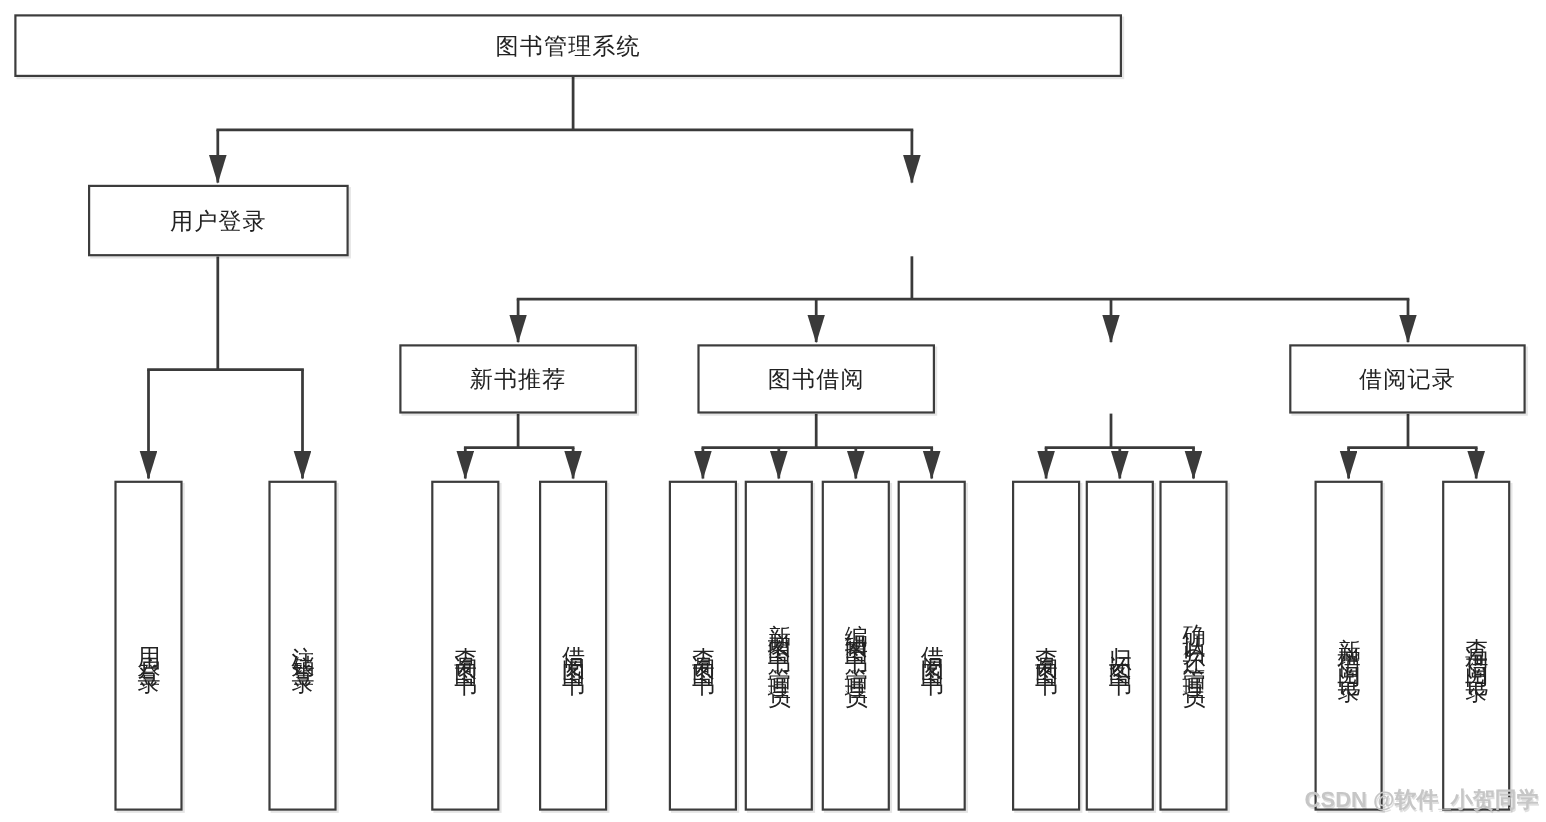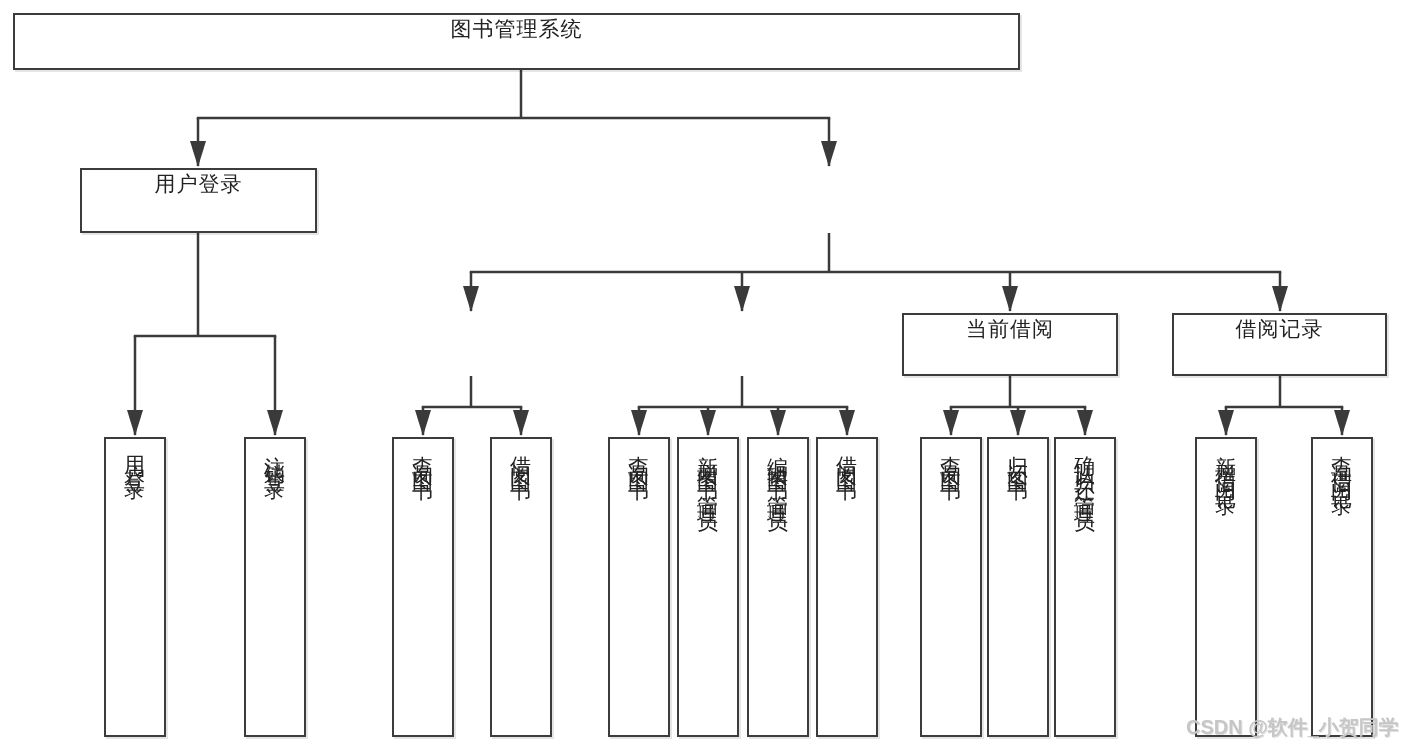--- a/index.html
+++ b/index.html
@@ -19,21 +19,21 @@
     font-family:"Liberation Sans",sans-serif;
   }
   #connectors{position:absolute;left:0;top:0;z-index:0;}
   #connectors line{stroke:var(--line);stroke-width:2.5px;}
   .box{
     position:absolute;
     box-sizing:border-box;
     background:var(--box-fill);
     border:2.5px solid var(--box-border);
     box-shadow:2px 2px 0 rgba(0,0,0,0.10);
-    display:flex;justify-content:center;
+    display:flex;align-items:center;justify-content:center;
     z-index:1;
   }
   .box .label{
     color:var(--text);
     font-size:21px;
     letter-spacing:1px;
     white-space:nowrap;
   }
   .leaf .label{
     writing-mode:vertical-rl;
@@ -121,22 +121,25 @@
   </svg>
 
   <div class="box" style="left:13px;top:13px;width:1007px;height:57px;">
     <span class="label">图书管理系统</span>
   </div>
 
   <div class="box" style="left:80px;top:168px;width:237px;height:65px;">
     <span class="label">用户登录</span>
   </div>
 
-  <div class="box" style="left:902px;top:313px;width:216px;height:63px;">
-    <span class="label">当前借阅</span>
+  <div class="box" style="left:363px;top:313px;width:216px;height:63px;">
+    <span class="label">新书推荐</span>
+  </div>
+  <div class="box" style="left:634px;top:313px;width:216px;height:63px;">
+    <span class="label">图书借阅</span>
   </div>
   <div class="box" style="left:1172px;top:313px;width:215px;height:63px;">
     <span class="label">借阅记录</span>
   </div>
 
   <div class="box leaf" style="left:104px;top:437px;width:62px;height:300px;">
     <span class="label">用户登录</span>
   </div>
   <div class="box leaf" style="left:244px;top:437px;width:62px;height:300px;">
     <span class="label">注销登录</span>

